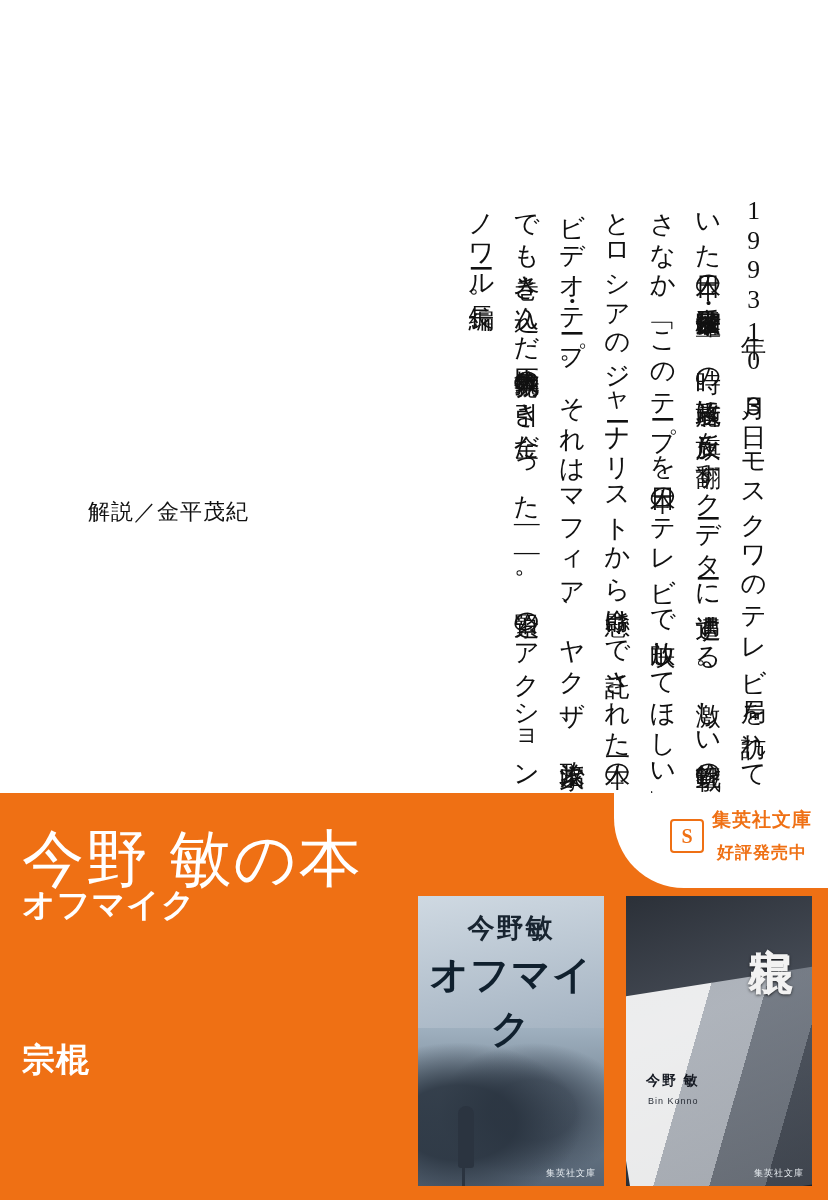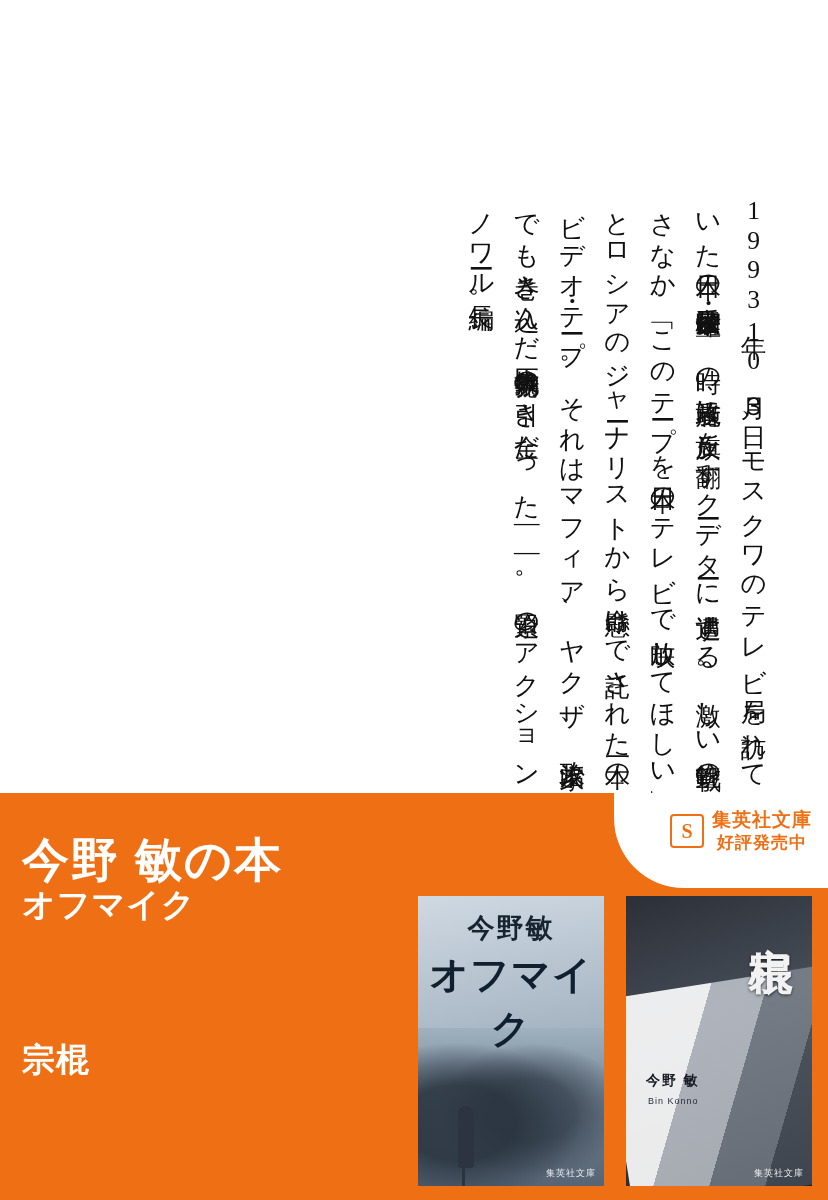--- a/index.html
+++ b/index.html
@@ -61,26 +61,25 @@
     height: 407px;
     background: #ef7014;
     overflow: hidden;
   }
 
   .promo-heading {
     position: absolute;
     left: 22px;
     top: 24px;
     font-family: "Liberation Sans", sans-serif;
-    font-weight: bold;
-    font-size: 47px;
+    font-weight: normal;
+    font-size: 62px;
     color: #ffffff;
     letter-spacing: 2px;
     white-space: nowrap;
-    margin-top: 12px;
   }
 
   .book-block { position: absolute; left: 22px; }
   .book-1 { top: 90px; }
   .book-2 { top: 245px; }
 
   .book-title {
     font-family: "Liberation Sans", sans-serif;
     font-weight: bold;
     font-size: 33px;
@@ -142,21 +141,21 @@
     letter-spacing: 1px;
     line-height: 1.15;
   }
   .badge-line2 {
     font-family: "Liberation Sans", sans-serif;
     font-size: 17px;
     font-weight: bold;
     color: #ef7014;
     letter-spacing: 1px;
     line-height: 1.2;
-    margin-top: 2px;
+    margin-top: 12px;
   }
 
   
   .covers {
     position: absolute;
     left: 418px;
     top: 103px;
     width: 394px;
     height: 290px;
     display: flex;
@@ -276,20 +275,21 @@
     letter-spacing: 1px;
   }
 </style>
 </head>
 <body>
 
 <div class="top-area">
 
   <div class="synopsis">1993年10月３日、モスクワのテレビ局を訪れていた日本の空手家・仙堂辰雄は、時の施政者に反旗を翻すクーデターに遭遇する。激しい銃撃戦のさなか、「このテープを日本のテレビで放映してほしい」とロシアのジャーナリストから命懸けで託された一本のビデオ・テープ。それはマフィア、ヤクザ、政治家までも巻き込んだ巨大抗争勃発の引き金だった――。緊迫のアクションノワール長編。</div>
 
+  <div class="credit">解説／金平茂紀</div>
 </div>
 
 <div class="promo">
 
   <div class="promo-heading">今野 敏の本</div>
 
   <div class="book-block book-1">
     <div class="book-title">オフマイク</div>
   </div>
 

